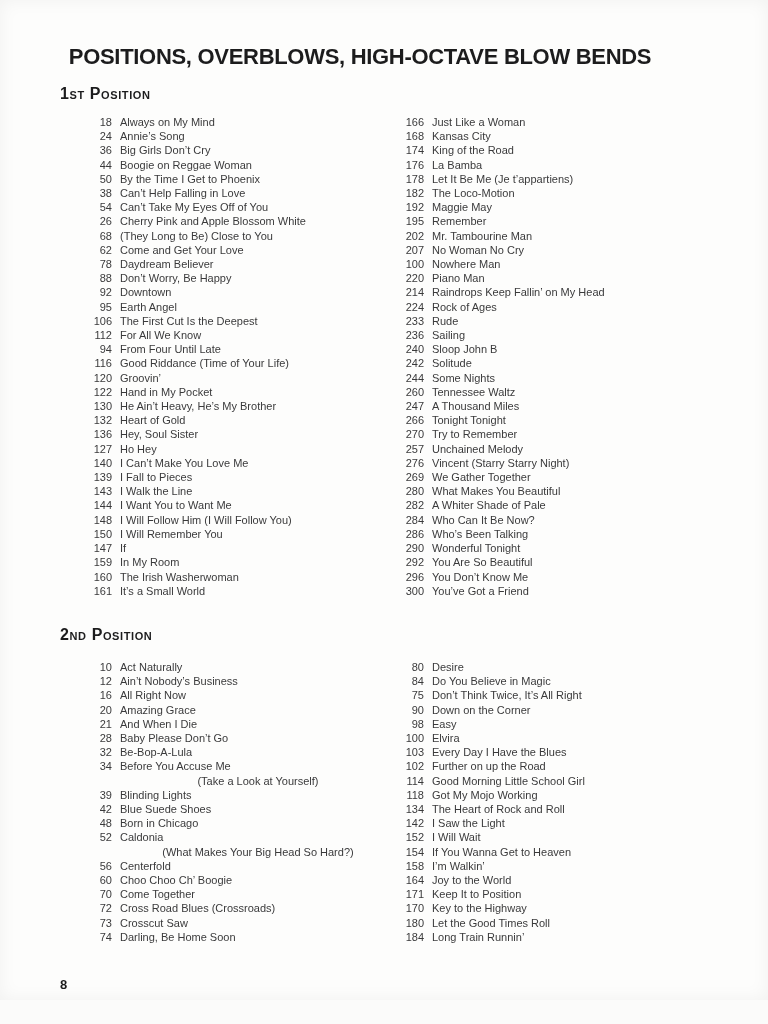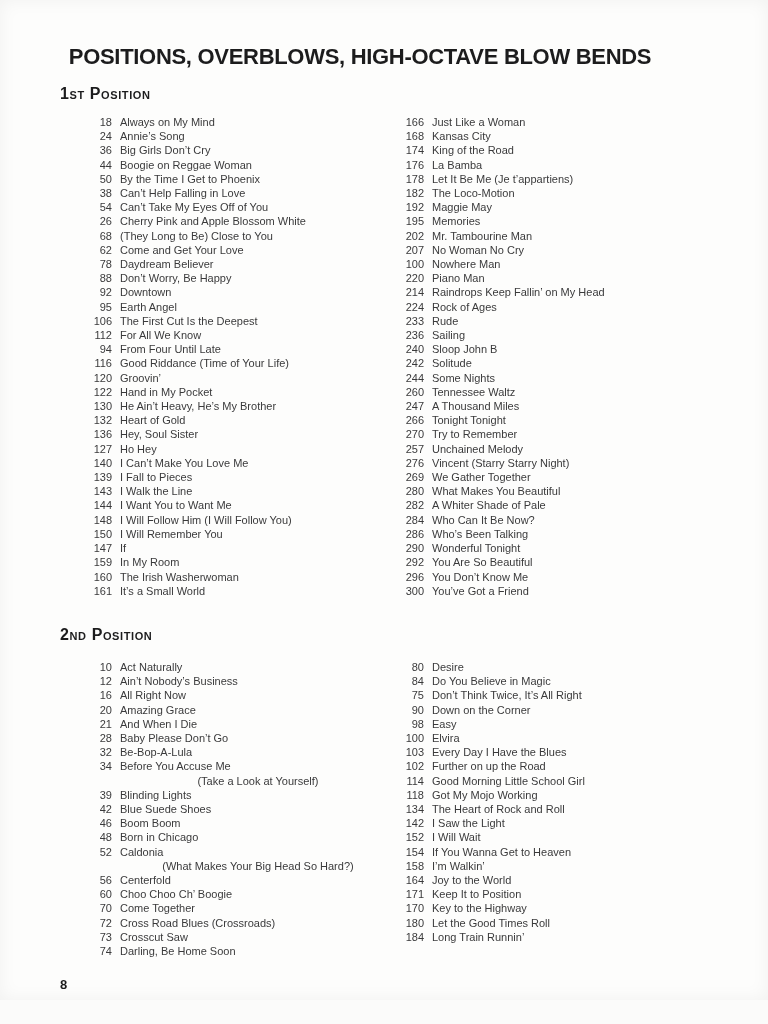--- a/index.html
+++ b/index.html
@@ -256,21 +256,21 @@
           <div class="row">
             <span class="num">182</span>
             <span class="song">The Loco-Motion</span>
           </div>
           <div class="row">
             <span class="num">192</span>
             <span class="song">Maggie May</span>
           </div>
           <div class="row">
             <span class="num">195</span>
-            <span class="song">Memories</span>
+            <span class="song">Remember</span>
           </div>
           <div class="row">
             <span class="num">202</span>
             <span class="song">Mr. Tambourine Man</span>
           </div>
           <div class="row">
             <span class="num">207</span>
             <span class="song">No Woman No Cry</span>
           </div>
           <div class="row">
@@ -411,24 +411,20 @@
           <div class="row wrap">(Take a Look at Yourself)</div>
           <div class="row">
             <span class="num">39</span>
             <span class="song">Blinding Lights</span>
           </div>
           <div class="row">
             <span class="num">42</span>
             <span class="song">Blue Suede Shoes</span>
           </div>
           <div class="row">
-            <span class="num">46</span>
-            <span class="song">Boom Boom</span>
-          </div>
-          <div class="row">
             <span class="num">48</span>
             <span class="song">Born in Chicago</span>
           </div>
           <div class="row">
             <span class="num">52</span>
             <span class="song">Caldonia</span>
           </div>
           <div class="row wrap">(What Makes Your Big Head So Hard?)</div>
           <div class="row">
             <span class="num">56</span>

